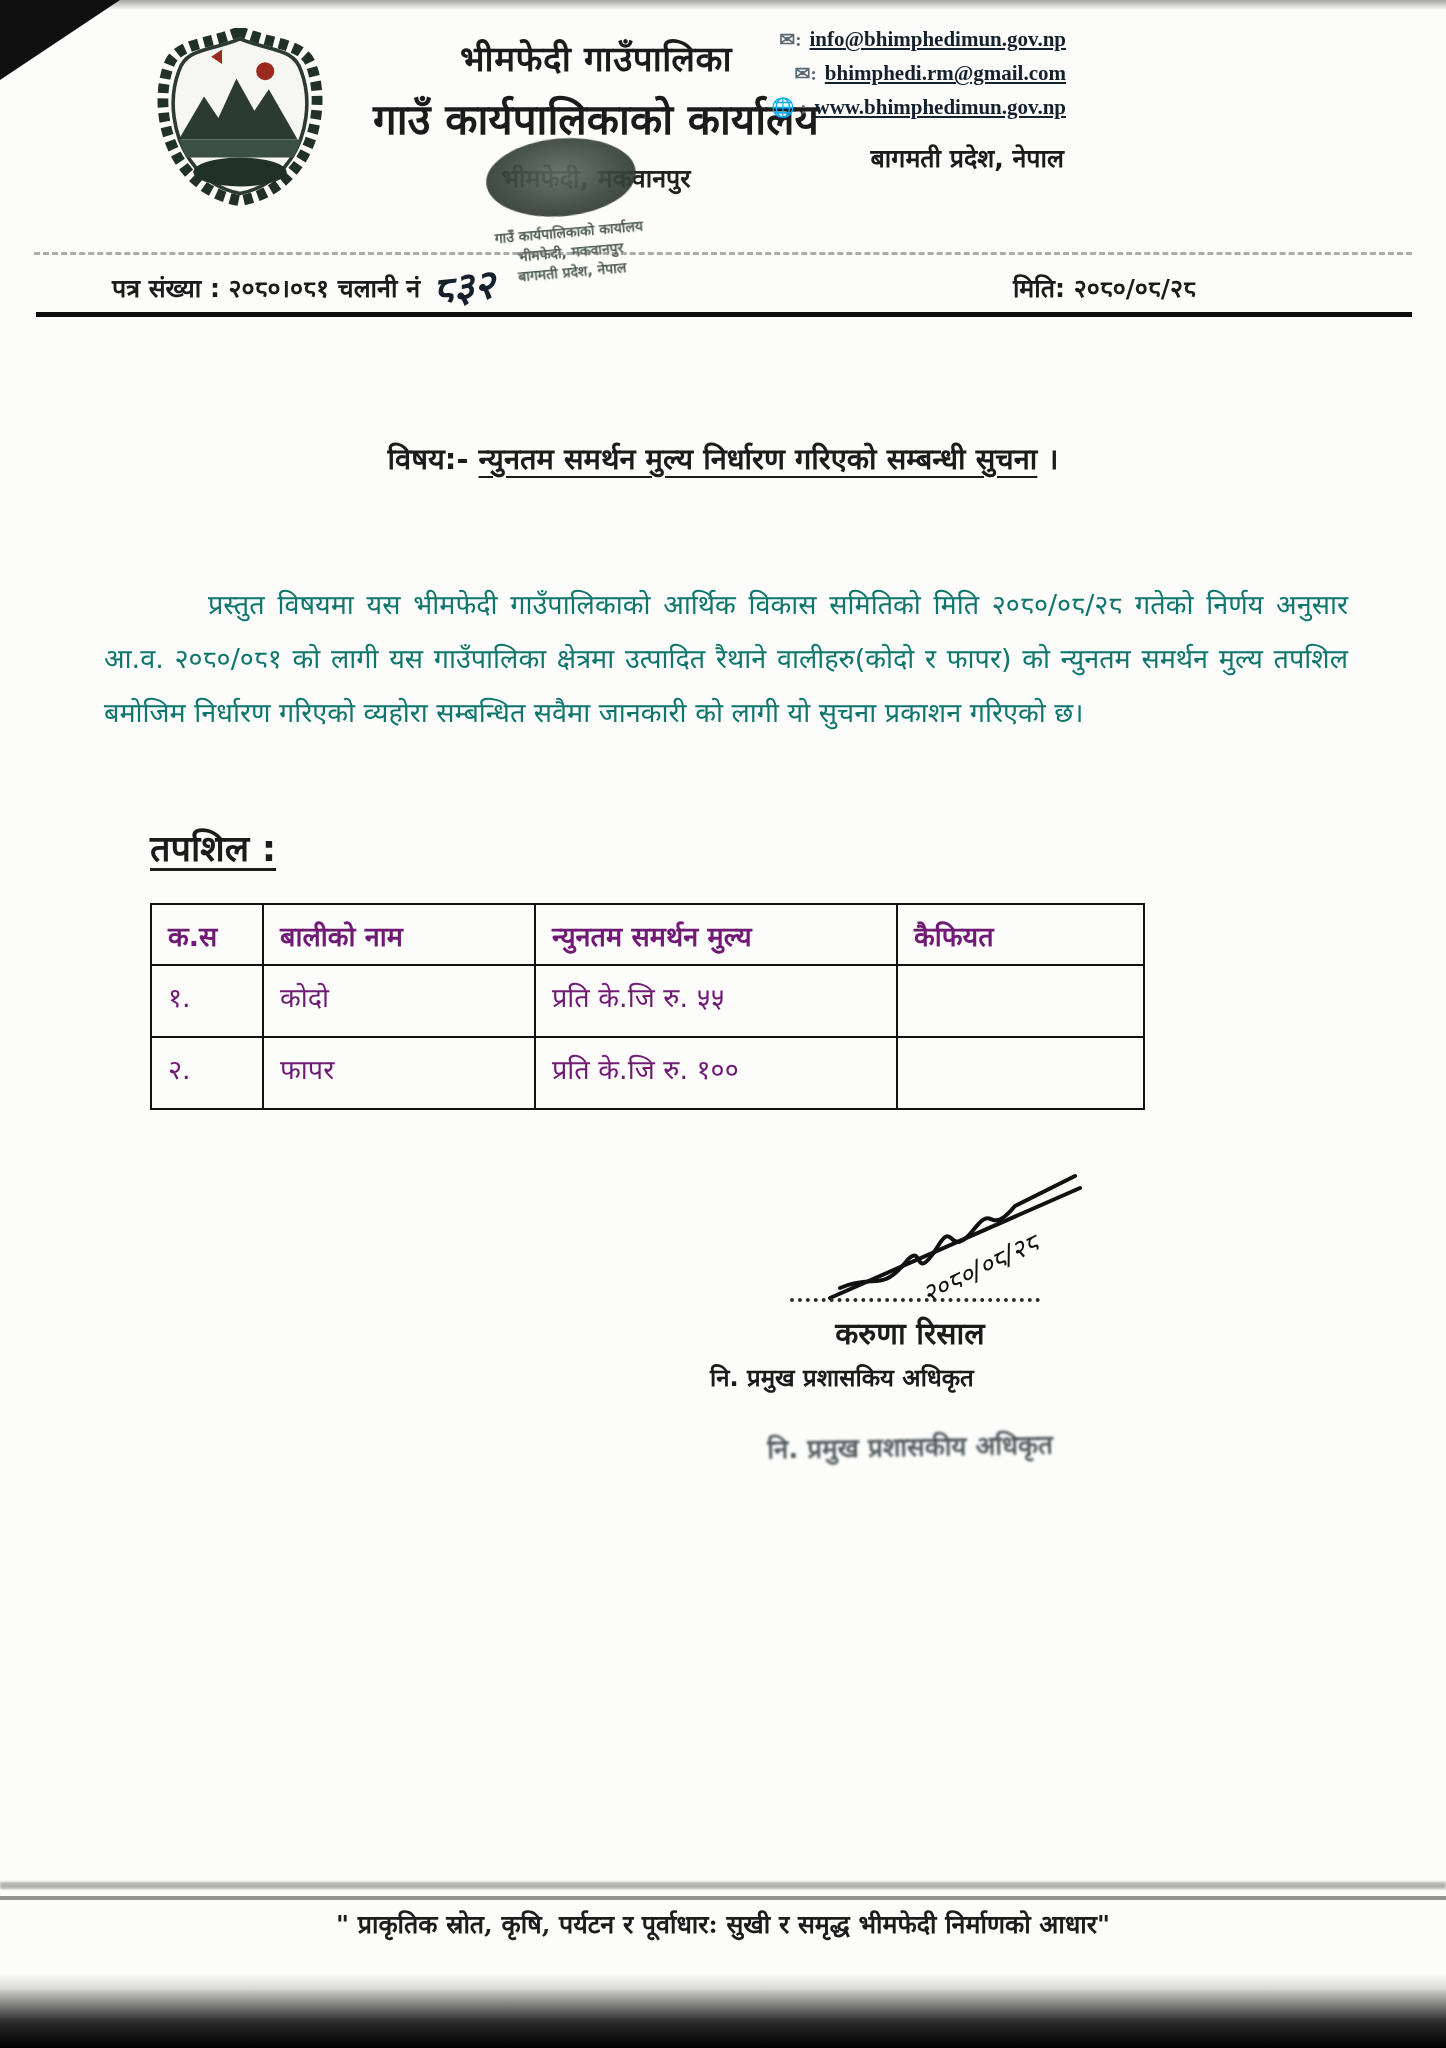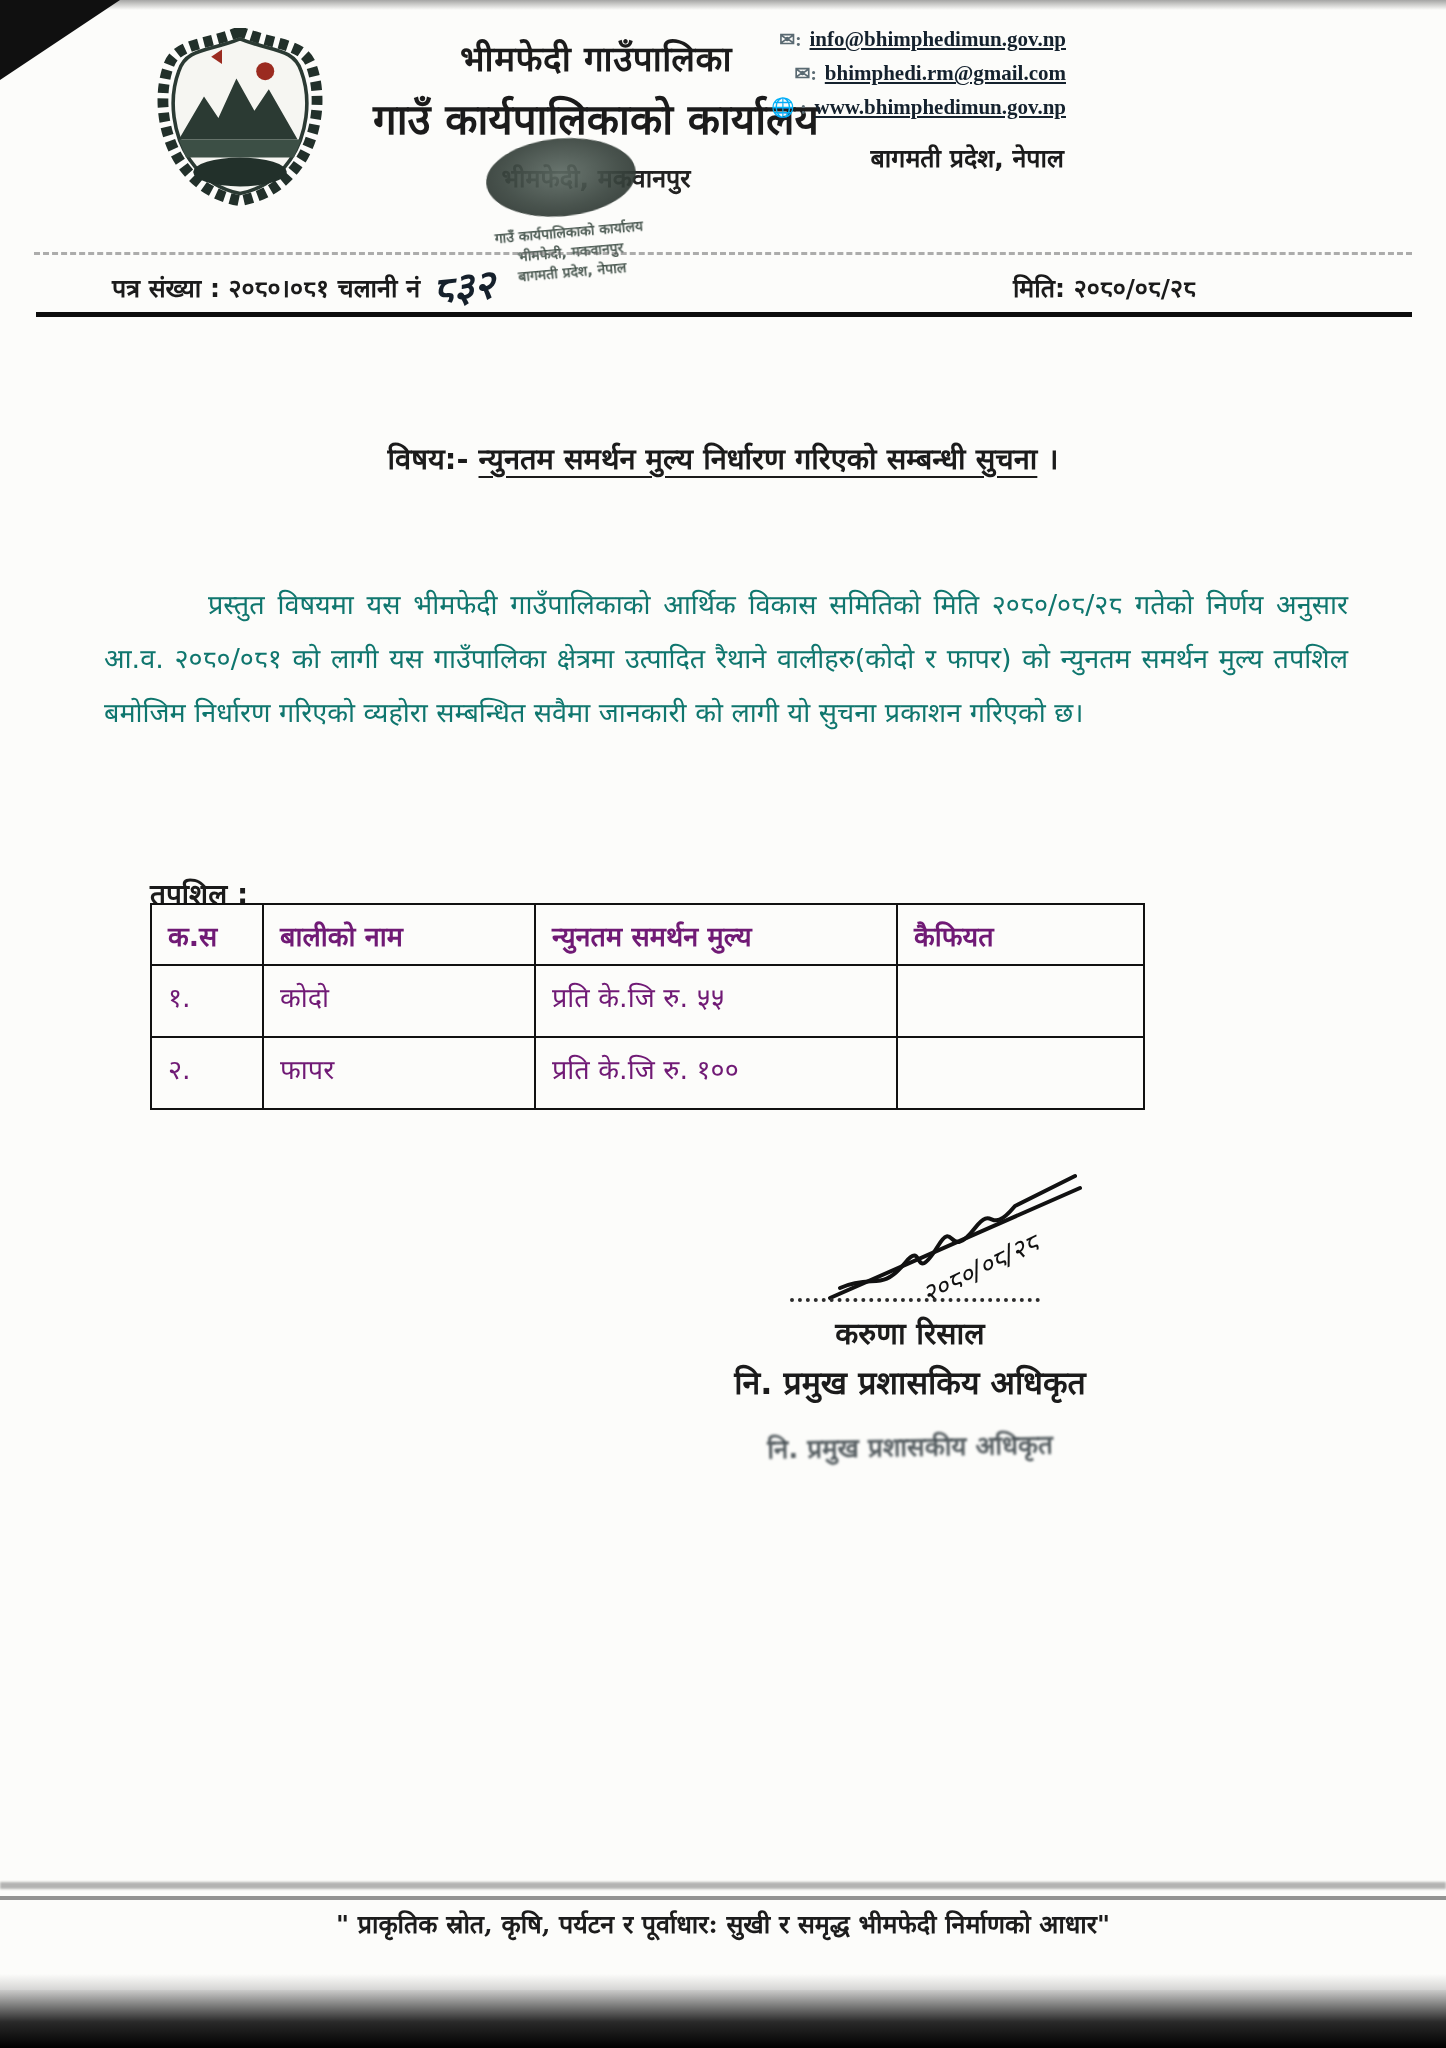--- a/index.html
+++ b/index.html
@@ -52,40 +52,40 @@
   .date{position:absolute;right:250px;top:6px;font-size:25px;font-weight:700;white-space:nowrap;}
   .thick-rule{position:absolute;left:36px;top:312px;width:1376px;height:5px;background:#0d0d0d;}
   
   .subject{position:absolute;left:0;top:438px;width:100%;text-align:center;
     font-size:29px;font-weight:700;}
   .subject .underlined{text-decoration:underline;text-underline-offset:7px;}
   
   .body-par{position:absolute;left:104px;top:578px;width:1244px;
     font-size:27px;line-height:54px;text-align:justify;text-indent:104px;color:#0f766e;}
   
-  .details-label{position:absolute;left:150px;top:874px;font-size:28px;font-weight:700;
-    text-underline-offset:7px;}
+  .details-label{position:absolute;left:150px;top:823px;font-size:36px;font-weight:700;
+    text-decoration:underline;text-underline-offset:7px;}
   .price-table{position:absolute;left:150px;top:903px;border-collapse:collapse;}
   .price-table td,.price-table th{border:2.5px solid #111;font-size:27px;font-weight:400;
     text-align:left;vertical-align:top;padding:12px 14px 10px 16px;color:#701a75;}
   .price-table th{font-weight:700;}
   .col-sn{width:80px;}
   .col-crop{width:240px;}
   .col-price{width:330px;}
   .col-remarks{width:215px;}
   .row-h{height:50px;}
   .row-d{height:72px;}
   
   .sig-block{position:absolute;left:720px;top:1160px;width:420px;}
   .sig-scribble{position:absolute;left:100px;top:8px;width:280px;height:140px;}
   .sig-dotted{position:absolute;left:70px;top:138px;width:250px;border-top:4px dotted #2c2c2c;}
   .sig-name{position:absolute;left:0px;top:152px;width:380px;text-align:center;
     font-size:30px;font-weight:700;}
-  .sig-role{position:absolute;left:-10px;top:200px;width:400px;text-align:center;
-    font-size:32px;font-weight:700;}
+  .sig-role{position:absolute;left:-10px;top:200px;width:400px;text-align:left;
+    font-size:24px;font-weight:700;}
   .sig-stamp{position:absolute;left:-10px;top:268px;width:400px;text-align:center;
     font-size:26px;font-weight:700;color:rgba(45,55,60,.8);filter:blur(.8px);
     transform:rotate(-1deg);}
   
   .footer-smudge1{position:absolute;left:0;top:1882px;width:100%;height:7px;
     background:rgba(90,90,90,.45);filter:blur(1px);}
   .footer-smudge2{position:absolute;left:0;top:1896px;width:100%;height:4px;
     background:rgba(60,60,60,.55);filter:blur(.6px);}
   .motto{position:absolute;left:0;top:1906px;width:100%;text-align:center;
     font-size:25px;font-weight:700;color:#1c1c1c;

